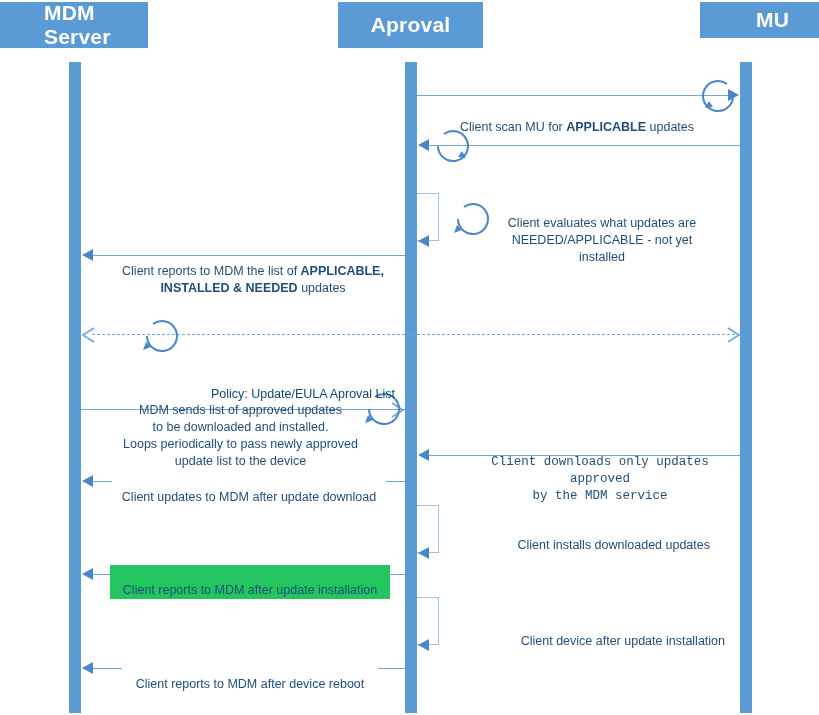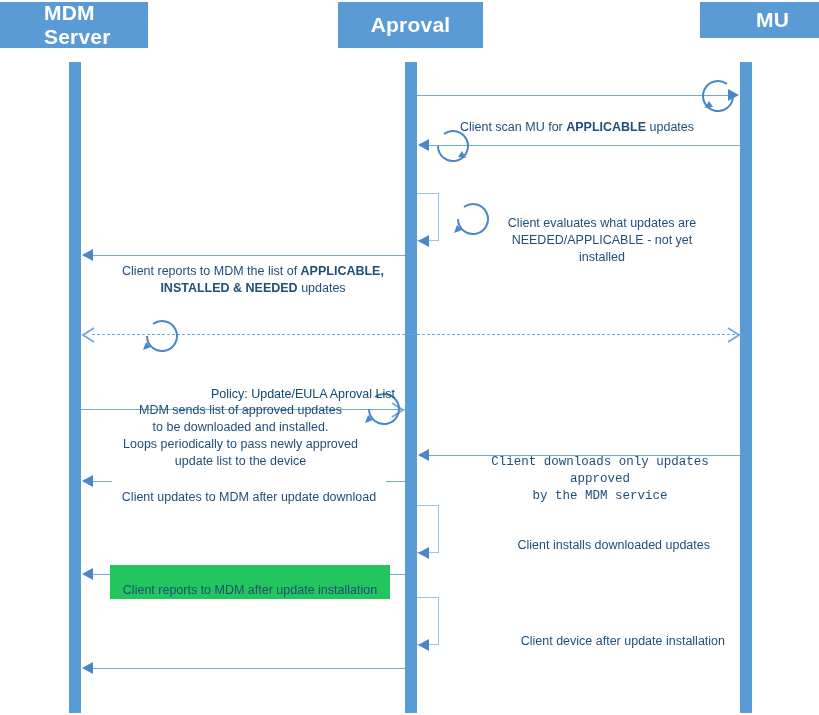--- a/index.html
+++ b/index.html
@@ -205,14 +205,17 @@
   </div>
 
   <div class="bracket" style="left:417px;top:597px;width:22px;height:48px;"></div>
   <div class="arrow left" style="left:418px;top:639px;"></div>
   <div class="label left" style="left:455px;top:616px;width:270px;">
     <span>Client device after update installation</span>
   </div>
 
   <div class="msgline" style="left:93px;top:668px;width:312px;"></div>
   <div class="arrow left" style="left:82px;top:662px;"></div>
+  <div class="label" style="left:122px;top:659px;width:256px;background:#fff;">
+    <span>Client reports to MDM after device reboot</span>
+  </div>
 
 </div>
 
 </body></html>

